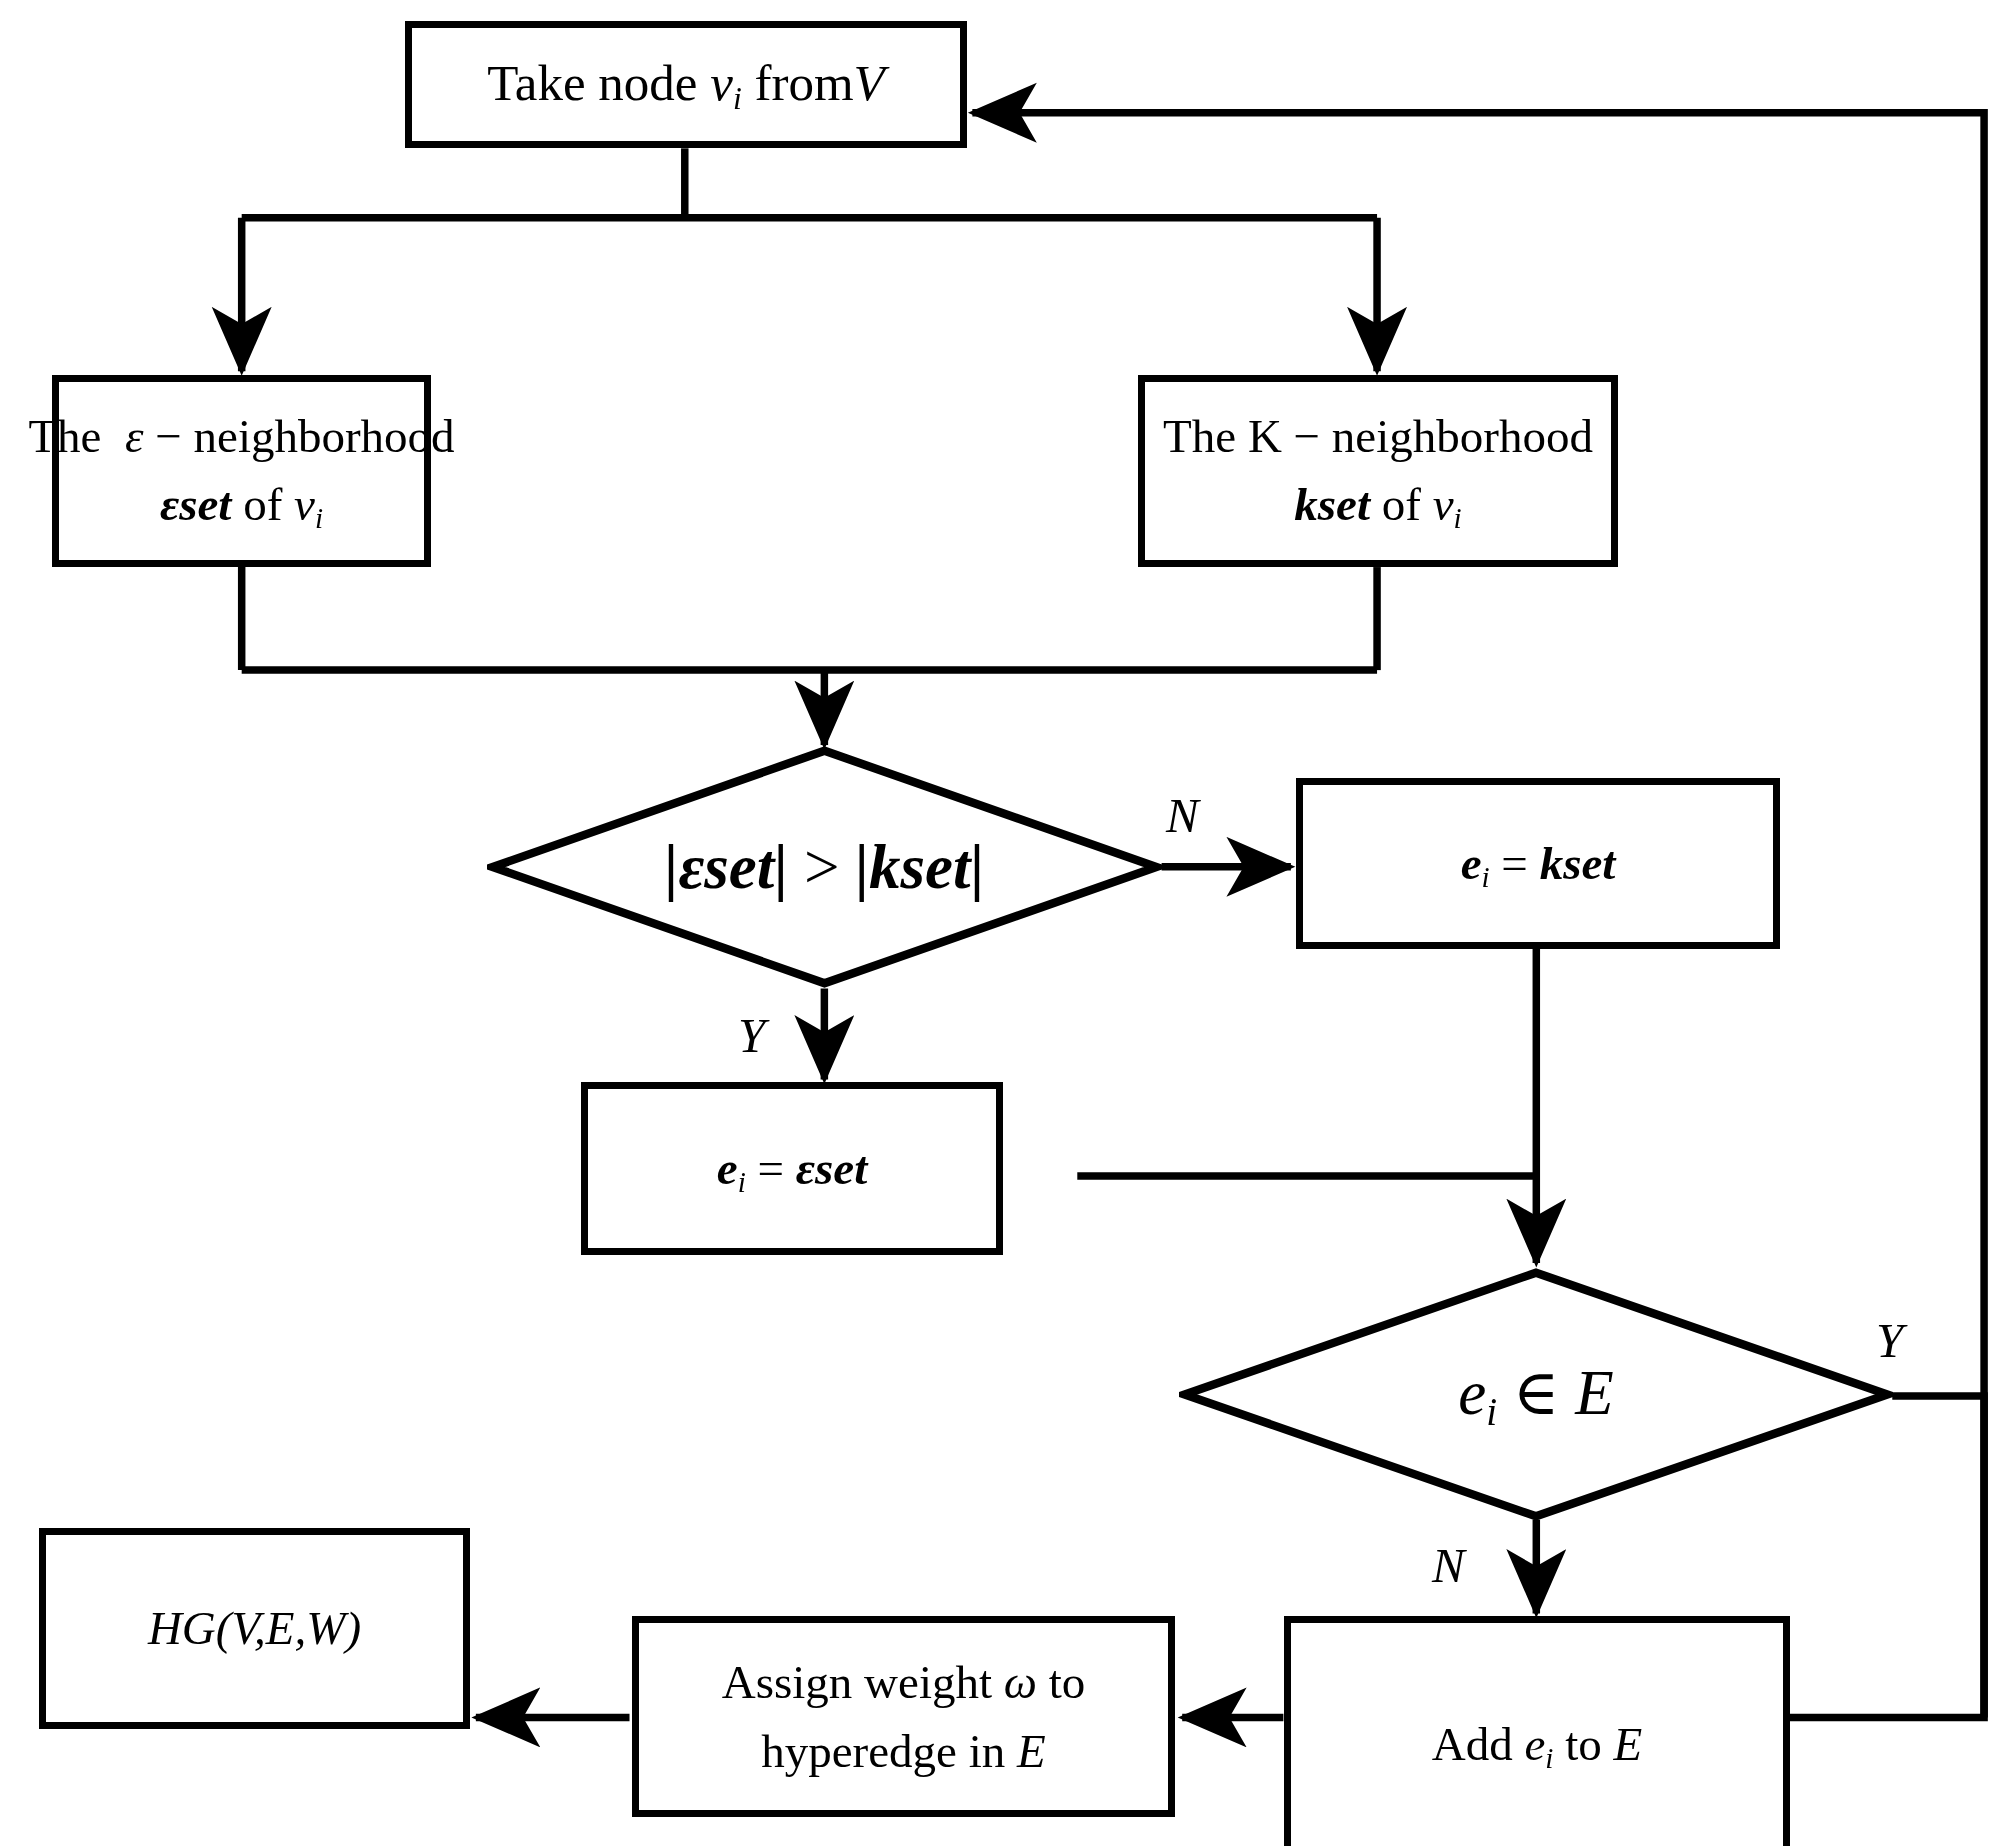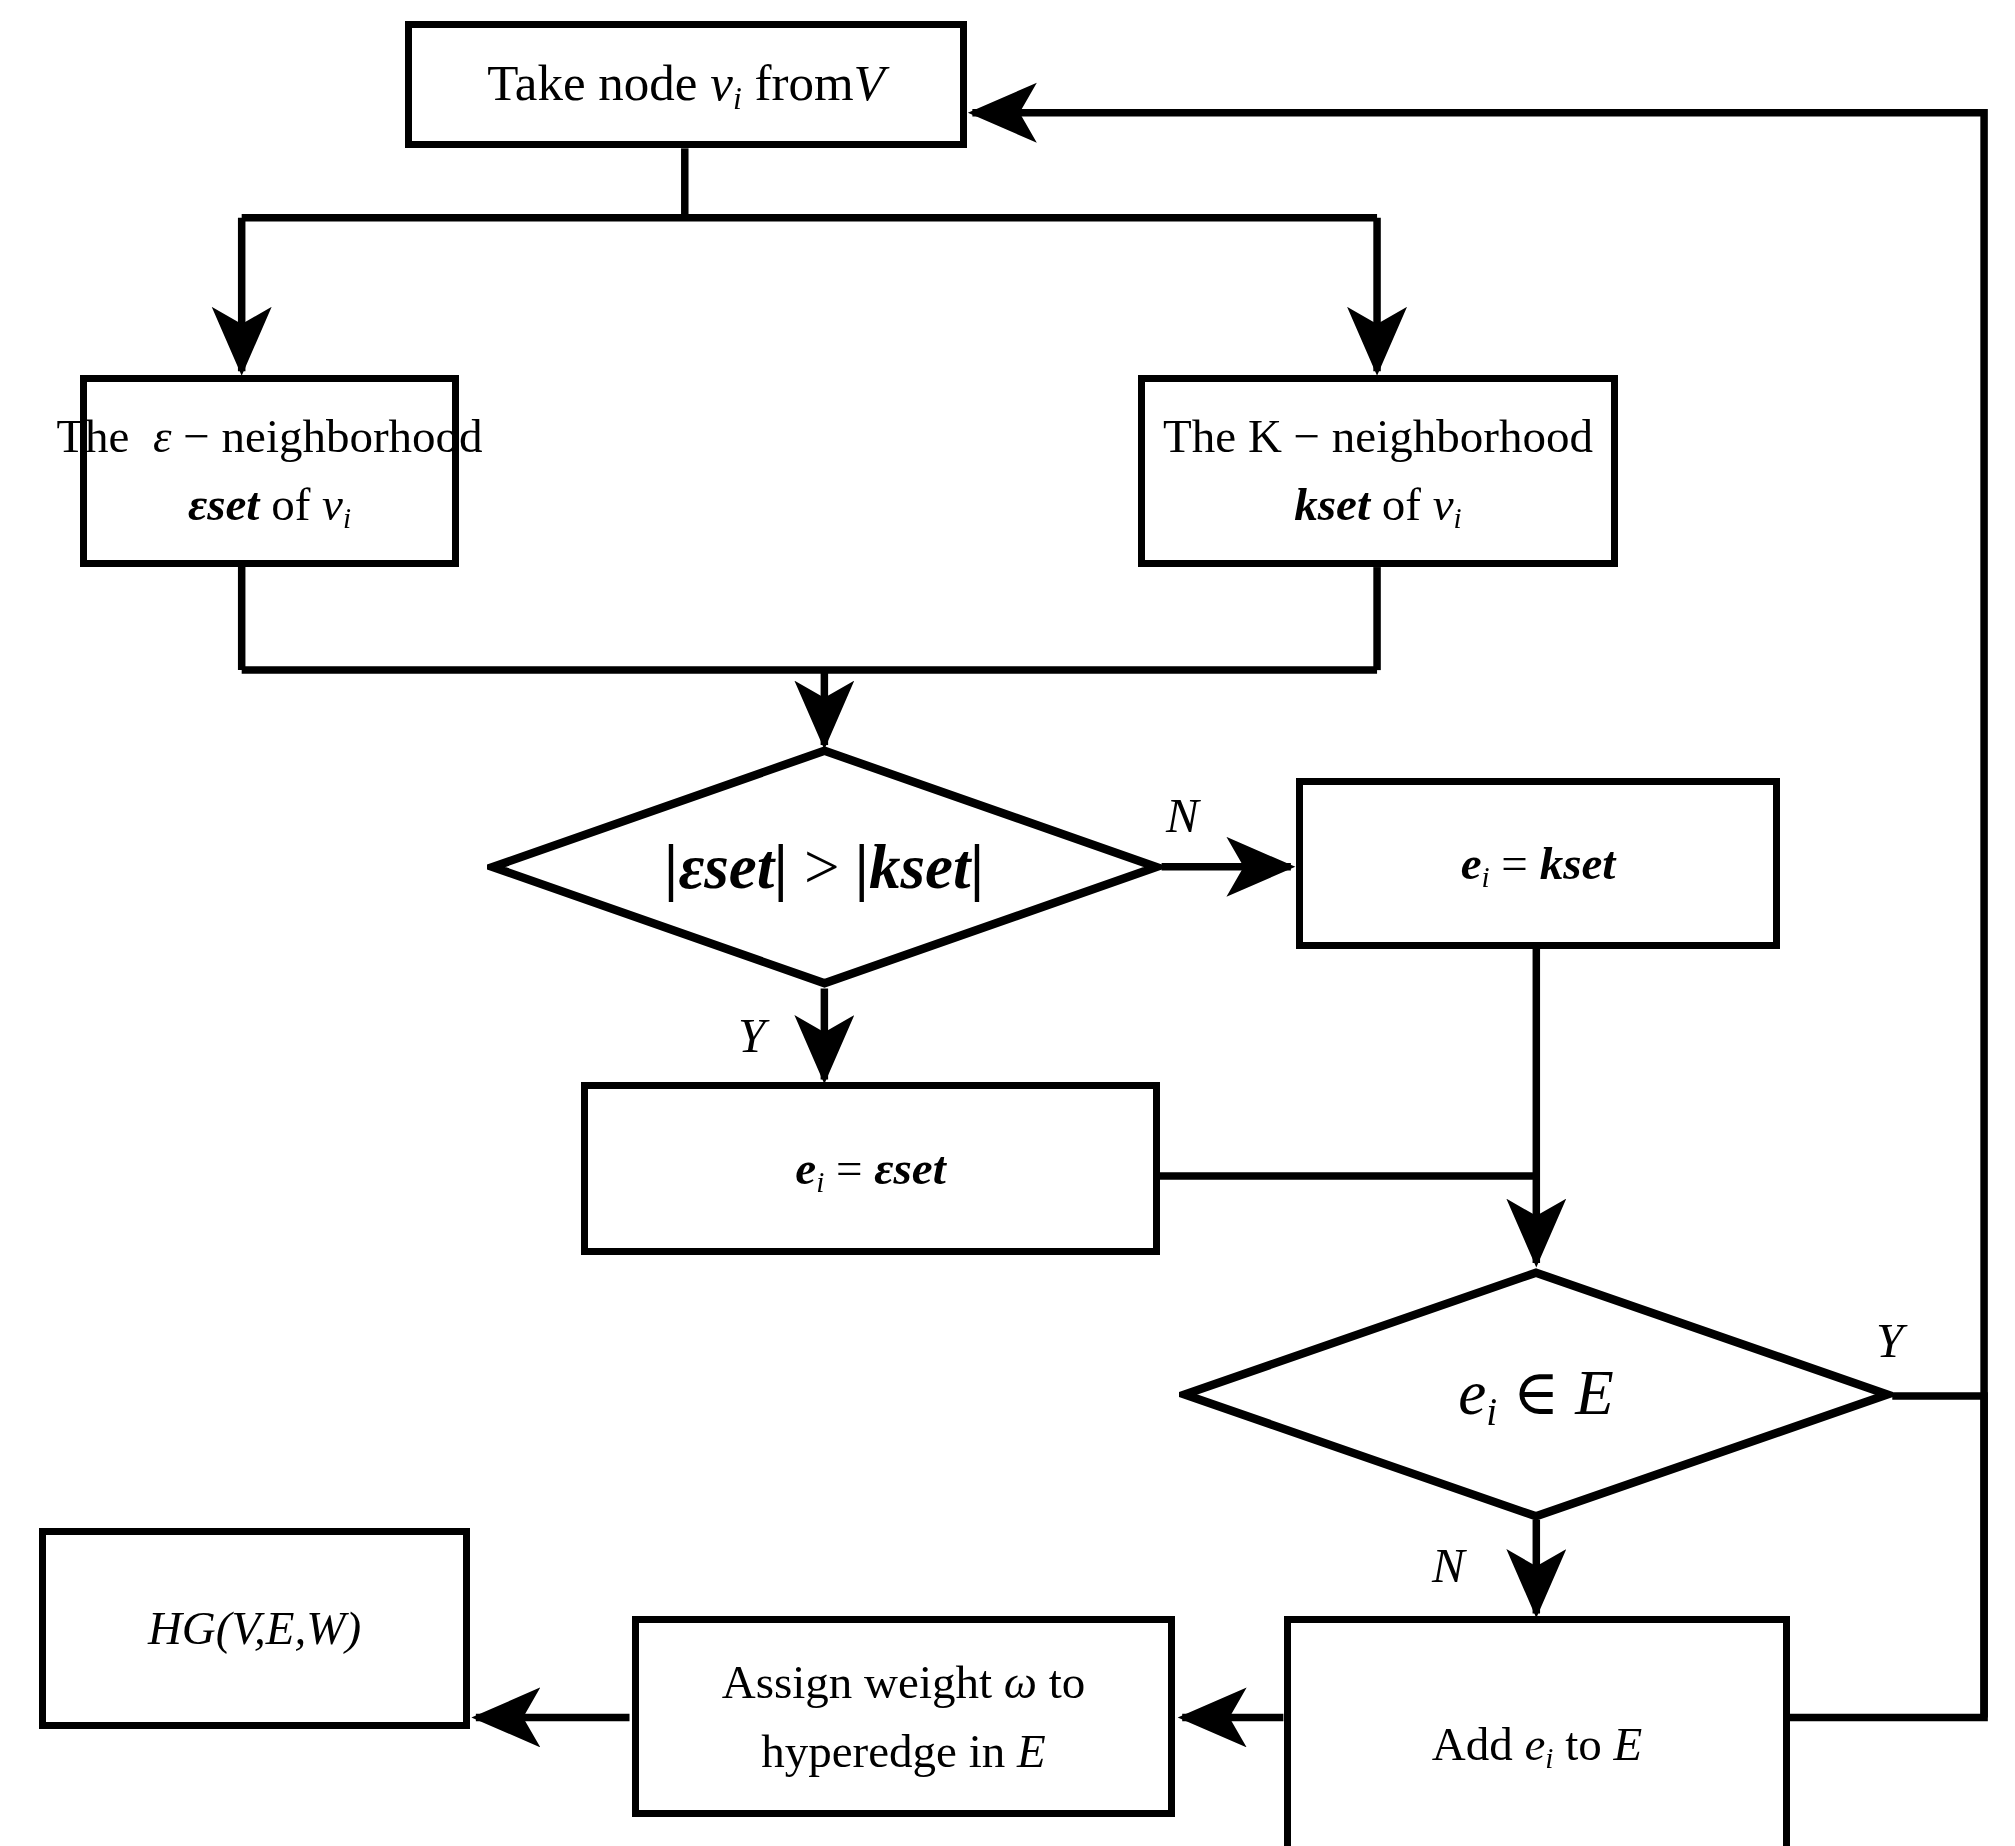--- a/index.html
+++ b/index.html
@@ -121,21 +121,21 @@
 
     </g>
   </svg>
 
   <div class="node rect fs-top" style="left:405px; top:20.6px; width:562px; height:127px;">
     <span class="line1 nowrap">
       <span class="t-serif">Take node&nbsp;</span><span class="mi">v</span><sub class="idx">i</sub><span class="t-serif">&nbsp;from</span><span class="mi">V</span>
     </span>
   </div>
 
-  <div class="node rect fs-box" style="left:52px; top:375px; width:379px; height:192px;margin-left:28px;">
+  <div class="node rect fs-box" style="left:52px; top:375px; width:379px; height:192px;">
     <span class="line1 nowrap">
       <span class="t-serif">The&nbsp;&nbsp;</span><span class="mi">ε</span><span class="t-serif">&nbsp;−&nbsp;neighborhood</span>
     </span>
     <span class="line2 nowrap">
       <span class="mbi">εset</span><span class="t-serif">&nbsp;of&nbsp;</span><span class="mi">v</span><sub class="idx">i</sub>
     </span>
   </div>
 
   <div class="node rect fs-box" style="left:1138px; top:375px; width:480px; height:192px;text-align:center;">
     <span class="line1 nowrap">
@@ -154,21 +154,21 @@
       <span class="mbi">|εset|</span><span class="t-serif">&nbsp;&gt;&nbsp;</span><span class="mbi">|kset|</span>
     </span>
   </div>
 
   <div class="node rect fs-box" style="left:1296px; top:778px; width:484px; height:171px;">
     <span class="line1 nowrap">
       <span class="mbi">e</span><sub class="idx">i</sub><span class="t-serif">&nbsp;=&nbsp;</span><span class="mbi">kset</span>
     </span>
   </div>
 
-  <div class="node rect fs-box" style="left:581px; top:1082px; width:579px; height:173px;">
+  <div class="node rect fs-box" style="left:581px; top:1082px; width:422px; height:173px;">
     <span class="line1 nowrap">
       <span class="mbi">e</span><sub class="idx">i</sub><span class="t-serif">&nbsp;=&nbsp;</span><span class="mbi">εset</span>
     </span>
   </div>
 
   <div class="diamond-wrap fs-dia" style="left:1179px; top:1267px; width:714px; height:255px;">
     <svg viewBox="0 0 762 272" style="position:absolute;left:0;top:0;width:714px;height:255px;">
       <polygon points="381,6 756,136 381,266 6,136" fill="#ffffff" stroke="#000000" stroke-width="9"></polygon>
     </svg>
     <span class="diamond-label">

